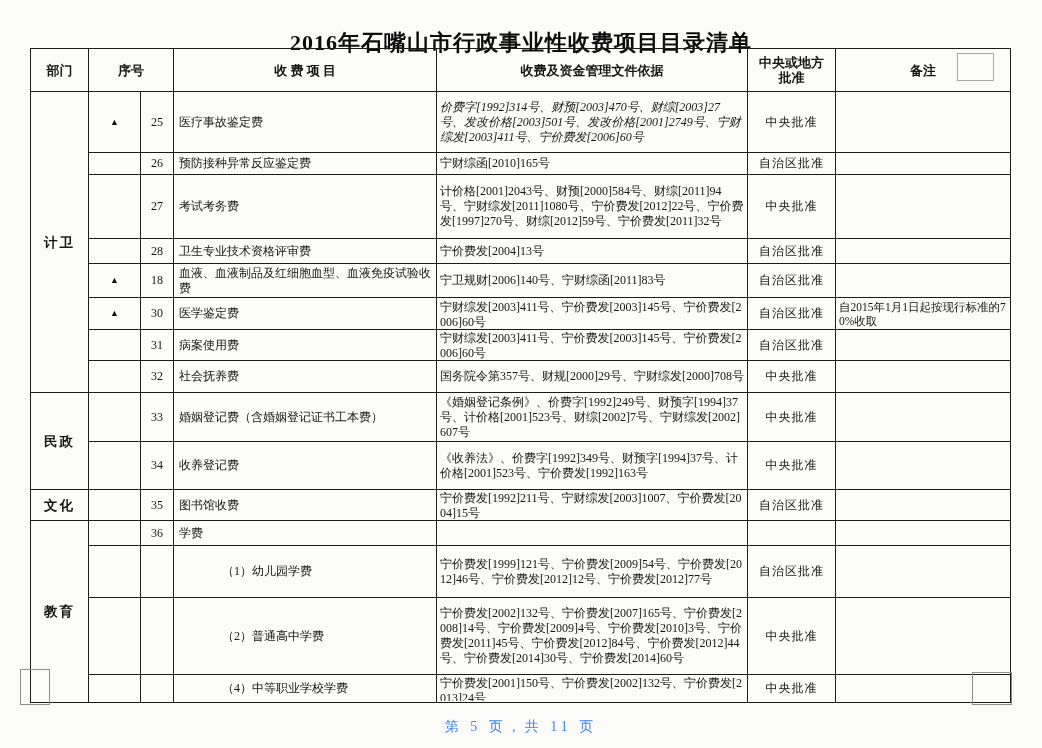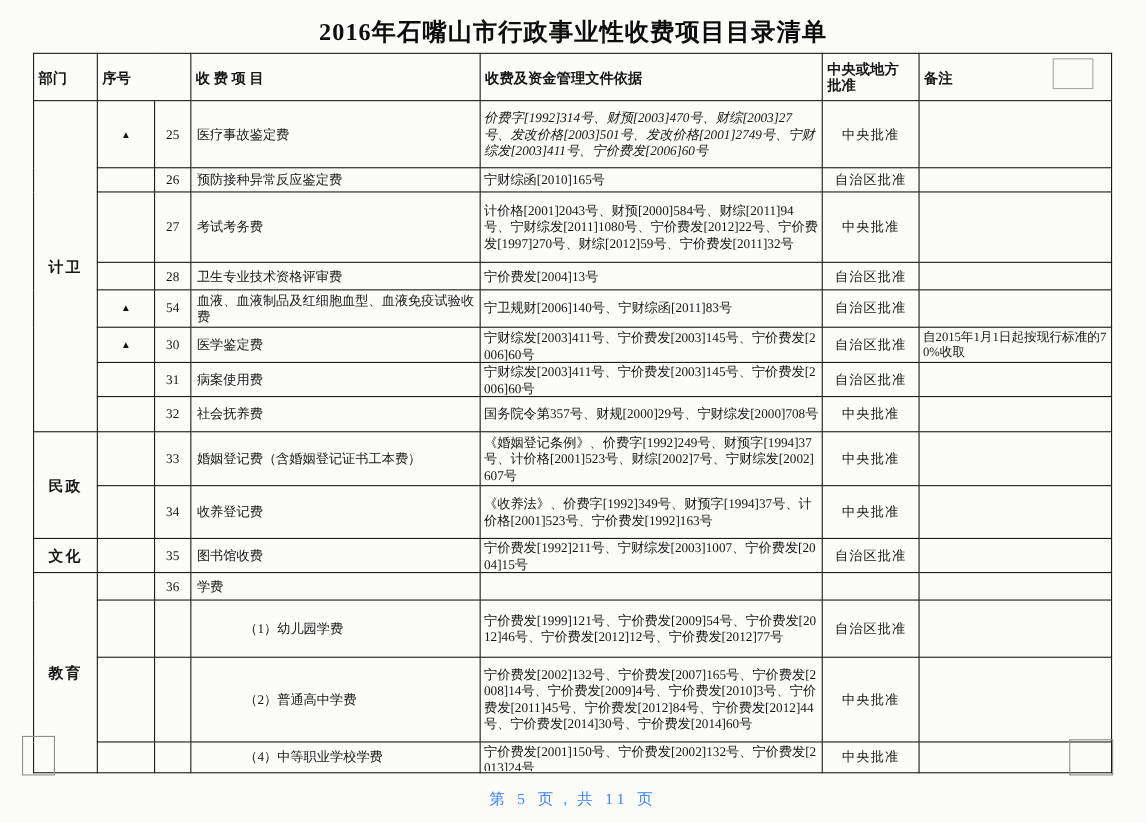--- a/index.html
+++ b/index.html
@@ -6,21 +6,21 @@
   body{
     width:1042px;height:748px;
     background:#fbfbfa;
     font-family:"Liberation Serif","DejaVu Serif",serif;
     color:#161616;
     position:relative;
     overflow:hidden;
   }
   .page{position:absolute;inset:0;}
   .doc-title{
-    position:absolute;top:14px;left:0;width:1042px;
+    position:absolute;top:28px;left:0;width:1042px;
     text-align:center;
     font-size:22px;font-weight:bold;letter-spacing:1px;
     color:#0d0d0d;
   }
   table.fee-table{
     position:absolute;left:30px;top:48px;
     width:980px;
     border-collapse:collapse;table-layout:fixed;
     background:transparent;
   }
@@ -28,21 +28,21 @@
     border:1.5px solid #1b1b1b;
     padding:1px 3px;
     font-size:12px;line-height:15px;
     vertical-align:middle;
     overflow:hidden;
     word-break:break-all;
   }
   .fee-table thead th{
     height:34px;
     font-size:13px;font-weight:bold;
-    text-align:left;
+    text-align:center;
     padding:4px;
   }
   th.h-approval{white-space:pre-line;line-height:15px;}
   td.c-dept{
     text-align:center;font-weight:bold;font-size:13.5px;letter-spacing:2px;
   }
   td.c-marker{text-align:center;font-size:9px;color:#111;}
   td.c-index{text-align:center;font-size:12px;padding:1px 1px;}
   td.c-item{text-align:left;padding-left:5px;}
   td.c-item.indent{padding-left:48px;}
@@ -129,21 +129,21 @@
           <td class="c-index">28</td>
           <td class="c-item">卫生专业技术资格评审费</td>
           <td class="c-basis">
             <div class="clip" style="max-height: 22px;">宁价费发[2004]13号</div>
           </td>
           <td class="c-approval">自治区批准</td>
           <td class="c-remark"></td>
         </tr>
         <tr style="height: 34px;">
           <td class="c-marker">▲</td>
-          <td class="c-index">54</td>
+          <td class="c-index">18</td>
           <td class="c-item">血液、血液制品及红细胞血型、血液免疫试验收费</td>
           <td class="c-basis">
             <div class="clip" style="max-height: 31px;">宁卫规财[2006]140号、宁财综函[2011]83号</div>
           </td>
           <td class="c-approval">自治区批准</td>
           <td class="c-remark"></td>
         </tr>
         <tr style="height: 31px;">
           <td class="c-marker">▲</td>
           <td class="c-index">30</td>

